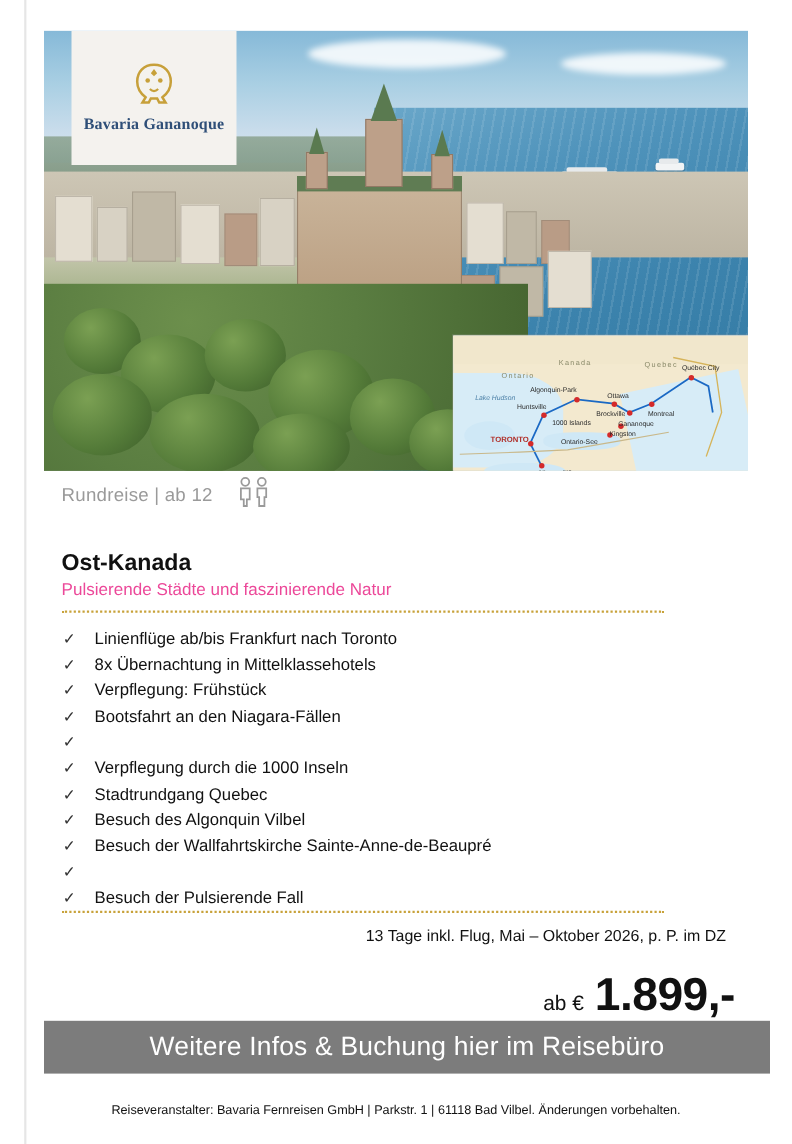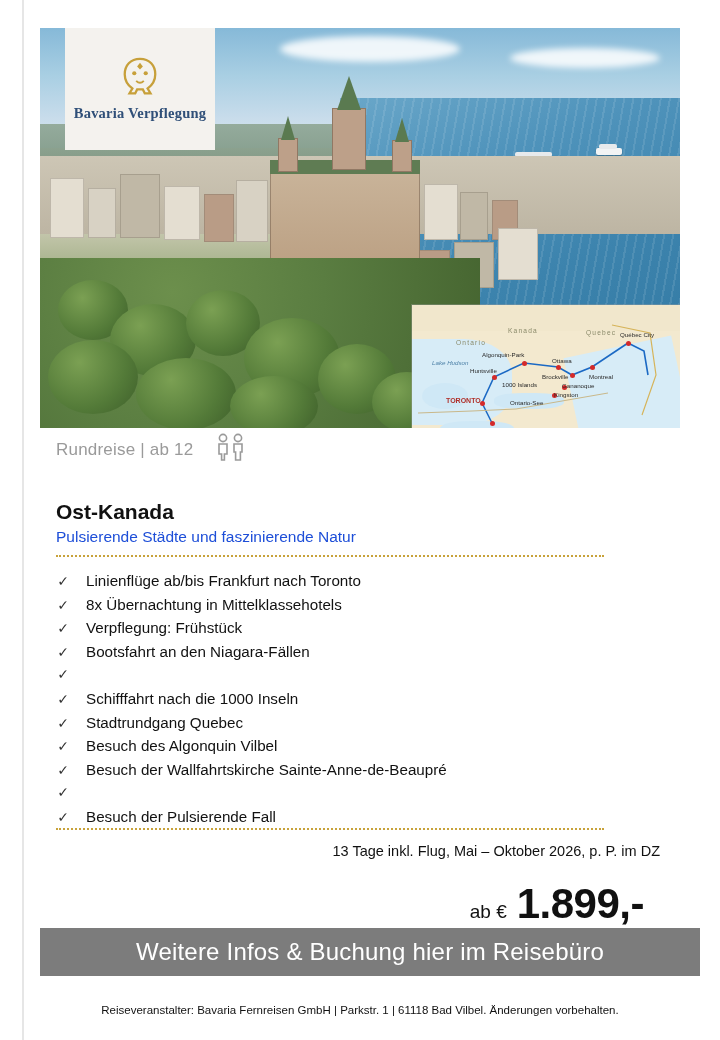--- a/index.html
+++ b/index.html
@@ -212,21 +212,21 @@
     left: 56px; top: 500px;
     font-size: 21px;
     font-weight: bold;
     color: #111111;
     text-align: right;
   }
   .subtitle {
     position: absolute;
     left: 56px; top: 528px;
     font-size: 15.5px;
-    color: #1d4ed8;
+    color: #ec4899;
   }
   .dots-top {
     position: absolute;
     left: 56px; top: 555px;
     width: 548px;
     border-bottom: 2px dotted #c8a23a;
     height: 0;
   }
   .list {
     position: absolute;
@@ -260,21 +260,21 @@
   .terms {
     position: absolute;
     left: 0; top: 843px;
     width: 660px;
     text-align: right;
     font-size: 14.5px;
     color: #111111;
   }
   .price-row {
     position: absolute;
-    right: 76px; top: 880px;
+    right: 52px; top: 880px;
     display: flex;
     align-items: baseline;
     gap: 10px;
   }
   .price-prefix {
     font-size: 19px;
     color: #111111;
   }
   .price {
     font-size: 42px;
@@ -368,21 +368,21 @@
     <div class="tree" style="left:332px; top:344px; width:70px; height:60px;"></div>
 
     <div class="logo-box">
       <svg class="logo-mark" viewBox="0 0 48 44">
         <path d="M24 2 C14 2 8 9 8 18 c0 7 4 12 8 15 l-3 5 h6 l2-4 h6 l2 4 h6 l-3-5 c4-3 8-8 8-15 0-9-6-16-16-16 z" fill="none" stroke="#c7a03a" stroke-width="2.4"></path>
         <circle cx="18" cy="17" r="2.2" fill="#c7a03a"></circle>
         <circle cx="30" cy="17" r="2.2" fill="#c7a03a"></circle>
         <path d="M20 25 q4 4 8 0" fill="none" stroke="#c7a03a" stroke-width="2"></path>
         <path d="M24 6 l3 4 -3 3 -3 -3 z" fill="#c7a03a"></path>
       </svg>
-      <div class="logo-text">Bavaria Verpflegung</div>
+      <div class="logo-text">Bavaria Gananoque</div>
     </div>
 
     <div class="map" style="left:372px; top:277px;">
       <div class="land"></div>
       <div class="sea-top"></div>
       <div class="hudson"></div>
       <div class="atlantic"></div>
       <div class="lakes" style="left:82px; top:88px; width:70px; height:16px;"></div>
       <div class="lakes" style="left:28px; top:116px; width:74px; height:18px;"></div>
       <div class="lakes" style="left:10px; top:78px; width:46px; height:26px; border-radius:50%;"></div>
@@ -456,21 +456,21 @@
       </div>
       <div class="li">
         <span class="check">✓</span>
         <span class="li-text">Bootsfahrt an den Niagara-Fällen</span>
       </div>
       <div class="li">
         <span class="check">✓</span>
       </div>
       <div class="li">
         <span class="check">✓</span>
-        <span class="li-text">Schifffahrt nach die 1000 Inseln</span>
+        <span class="li-text">Verpflegung durch die 1000 Inseln</span>
       </div>
       <div class="li">
         <span class="check">✓</span>
         <span class="li-text">Stadtrundgang Quebec</span>
       </div>
       <div class="li">
         <span class="check">✓</span>
         <span class="li-text">Besuch des Algonquin Vilbel</span>
       </div>
       <div class="li">

